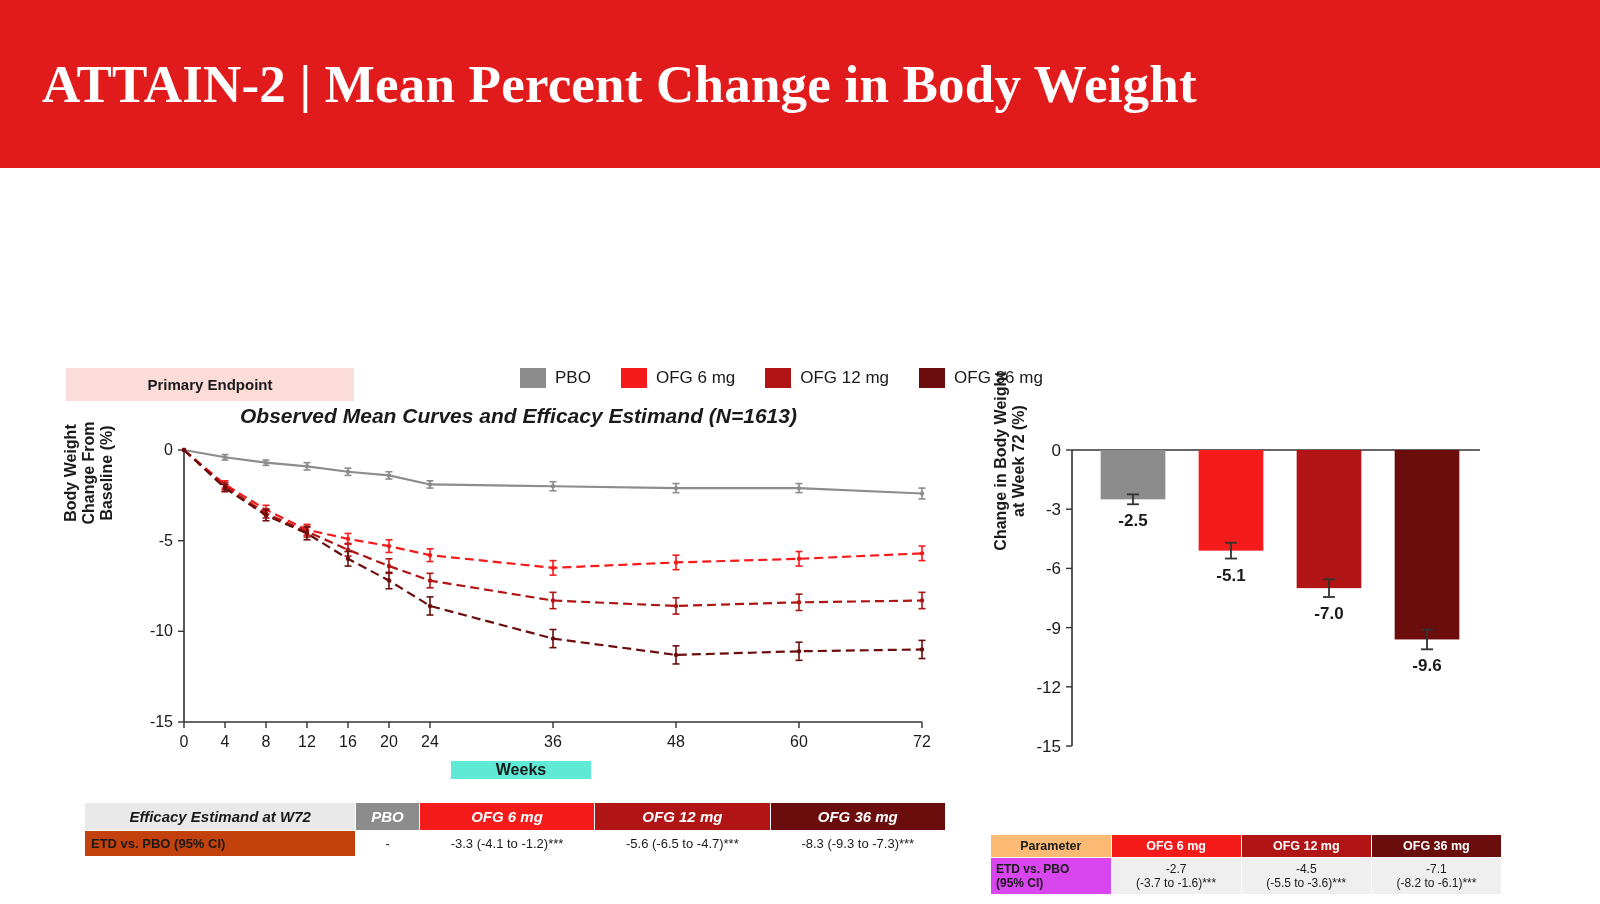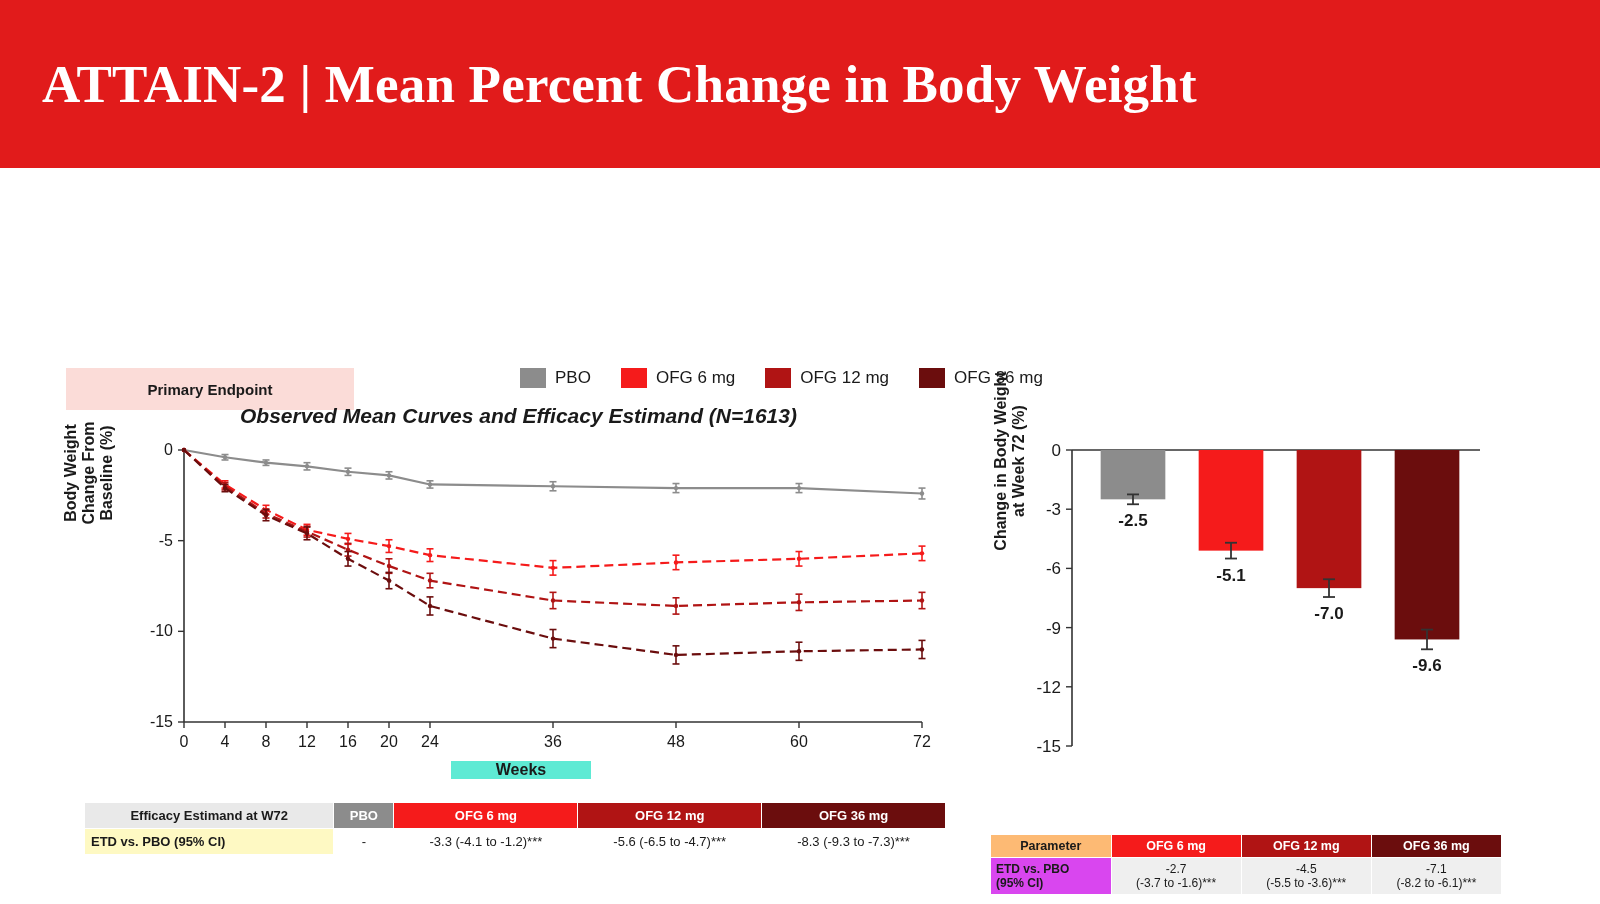--- a/index.html
+++ b/index.html
@@ -2,21 +2,21 @@
 <html><head>
 <meta charset="utf-8">
 <style>
   html,body{margin:0;padding:0;}
   body{width:1600px;height:904px;background:#ffffff;font-family:"Liberation Sans",sans-serif;overflow:hidden;}
   .banner{background:#e11b1b;height:168px;display:flex;align-items:center;padding-left:42px;box-sizing:border-box;}
   .banner h1{margin:0;color:#ffffff;font-family:"Liberation Serif",serif;font-weight:bold;font-size:53px;letter-spacing:.2px;}
   .content{position:relative;width:1600px;height:736px;}
 
   
-  .primary-endpoint{position:absolute;left:66px;top:200px;width:288px;height:42px;background:#fbdcd8;display:flex;align-items:center;justify-content:center;}
+  .primary-endpoint{position:absolute;left:66px;top:200px;width:288px;height:33px;background:#fbdcd8;display:flex;align-items:center;justify-content:center;}
   .primary-endpoint span{font-size:15px;font-weight:bold;color:#1a1a1a;}
   .legend{position:absolute;left:520px;top:200px;display:flex;align-items:center;gap:30px;}
   .legend-item{display:flex;align-items:center;gap:9px;}
   .swatch{width:26px;height:20px;display:inline-block;}
   .legend-label{font-size:17px;color:#1a1a1a;}
 
   
   .chart-title{position:absolute;font-weight:bold;font-size:21px;color:#1a1a1a;}
   #left-title{left:240px;top:236px;font-style:italic;}
   #right-title{left:1045px;top:236px;}
@@ -28,25 +28,25 @@
   #x-axis-title-left{left:385px;top:325px;width:140px;text-align:center;background:#5eead4;}
 
   
   #right-chart{position:absolute;left:1000px;top:268px;width:520px;height:370px;}
   #y-axis-title-right{left:-8px;top:120px;width:190px;transform:rotate(-90deg);transform-origin:left top;text-align:center;}
 
   
   table{border-collapse:collapse;}
   #left-table{position:absolute;left:84px;top:634px;width:862px;font-size:13px;}
   #left-table th,#left-table td{border:1px solid #ffffff;padding:5px 6px;text-align:center;}
-  #left-table thead th{color:#ffffff;font-weight:bold;font-size:13px;}
+  #left-table thead th{color:#ffffff;font-weight:bold;font-size:15px;font-style:italic;}
   #left-table .rowhead{background:#e9e9e9;text-align:left;font-weight:bold;color:#1a1a1a;}
   #left-table tbody td{background:#efefef;color:#1a1a1a;}
   #left-table tbody tr.alt td{background:#ffffff;}
-  #left-table tbody tr.alt td.rowhead{background:#fef9c3;}
+  #left-table tbody tr.alt td.rowhead{background:#c2410c;}
 
   #right-table{position:absolute;left:990px;top:666px;width:512px;font-size:12px;}
   #right-table th,#right-table td{border:1px solid #ffffff;padding:4px 5px;text-align:center;}
   #right-table thead th{color:#ffffff;font-weight:bold;font-size:12.5px;}
   #right-table .rowhead{background:#d946ef;text-align:left;font-weight:bold;color:#1a1a1a;}
   #right-table tbody td{background:#efefef;color:#1a1a1a;}
 </style>
 </head>
 <body>
 

